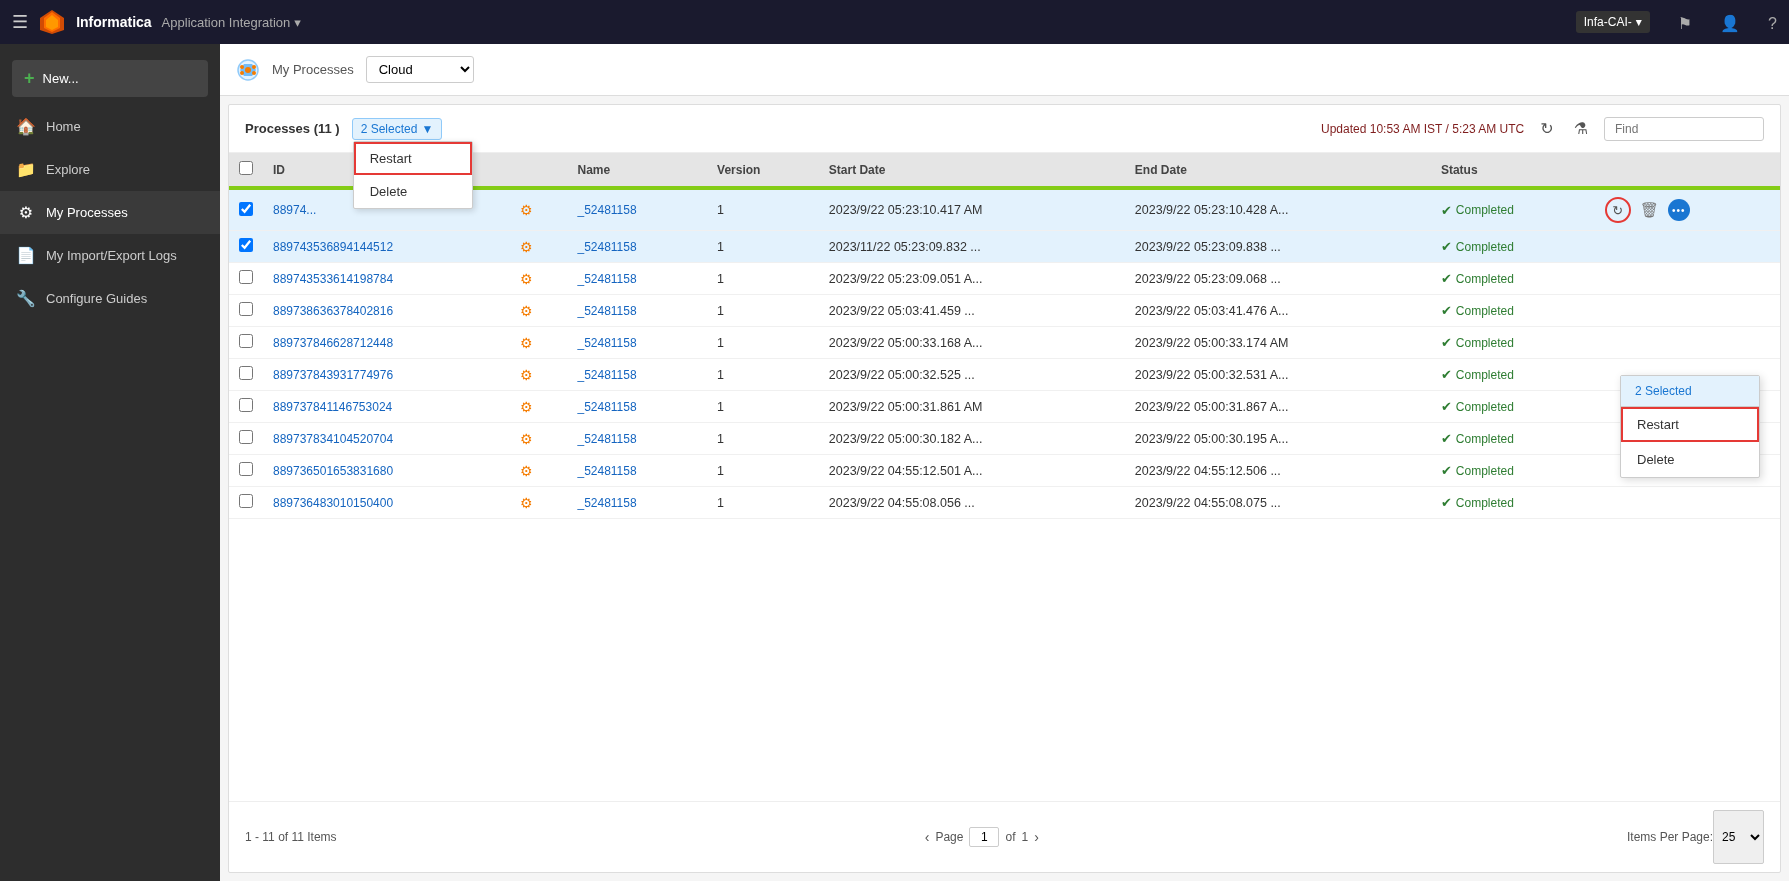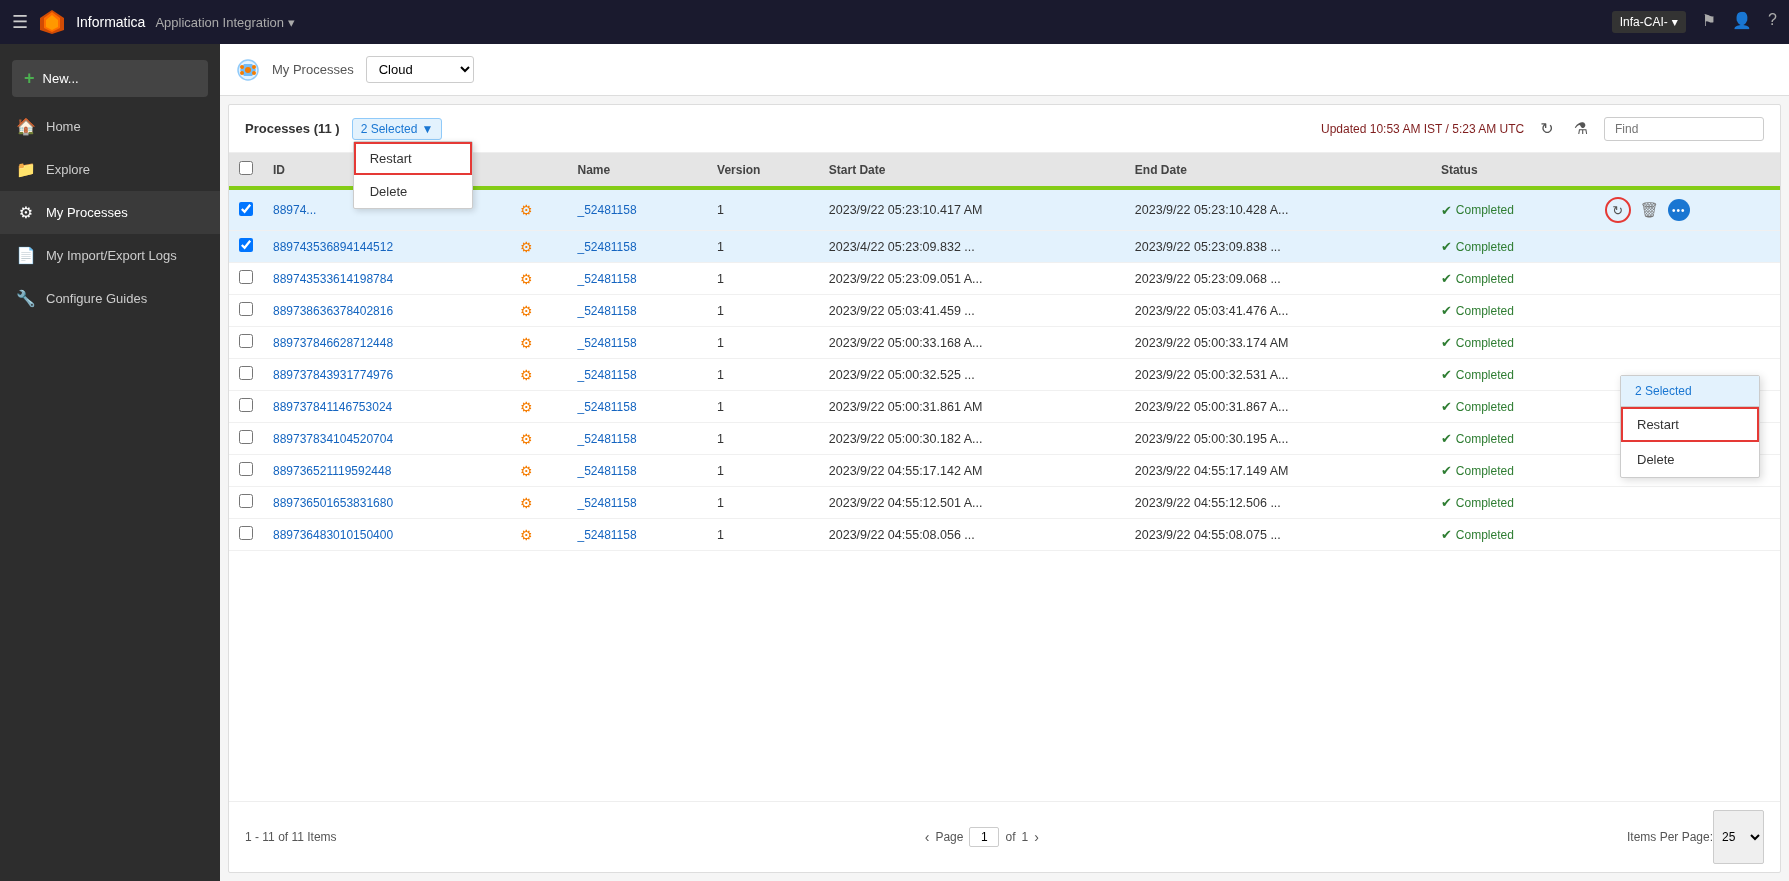--- a/index.html
+++ b/index.html
@@ -12,23 +12,23 @@
       display: flex;
       align-items: center;
       padding: 0 12px;
       color: white;
       flex-shrink: 0;
     }
     .top-nav-left { display: flex; align-items: center; gap: 10px; flex: 1; }
     .hamburger-icon { font-size: 18px; cursor: pointer; color: #ccc; }
     .logo-diamond { width: 28px; height: 28px; position: relative; }
     .logo-diamond svg { width: 28px; height: 28px; }
-    .app-name { color: white; font-size: 14px; font-weight: 400; }
+    .app-name { color: white; font-size: 14px; font-weight: 700; }
     .app-module { color: #aaa; font-size: 13px; display: flex; align-items: center; gap: 4px; cursor: pointer; }
-    .top-nav-right { display: flex; align-items: flex-start; gap: 16px; }
+    .top-nav-right { display: flex; align-items: flex-end; gap: 28px; }
     .org-selector { background: #333; border: none; color: white; padding: 4px 8px; font-size: 12px; cursor: pointer; display: flex; align-items: center; gap: 4px; border-radius: 3px; }
     .nav-icon-btn { color: #aaa; font-size: 16px; cursor: pointer; background: none; border: none; }
 
     
     .main-layout { display: flex; flex: 1; overflow: hidden; }
 
     
     .sidebar { background: #2d2d2d; width: 220px; flex-shrink: 0; display: flex; flex-direction: column; padding-top: 8px; }
     .sidebar-item { display: flex; align-items: center; gap: 10px; padding: 12px 16px; color: #ccc; font-size: 13px; cursor: pointer; }
     .sidebar-item.active { background: #3a3a3a; color: white; }
@@ -230,21 +230,21 @@
                     <button class="action-btn more" title="More" style="font-size: 10px; letter-spacing: 1px;">•••</button>
                   </div>
                 </td>
               </tr>
               <tr class="selected-row">
                 <td><input type="checkbox" class="cb" checked="" style=""></td>
                 <td><a class="id-link" href="#">889743536894144512</a></td>
                 <td><span class="process-icon">⚙</span></td>
                 <td><a class="name-link" href="#">_52481158</a></td>
                 <td>1</td>
-                <td>2023/4/22 05:23:09.832 ...</td>
+                <td>2023/11/22 05:23:09.832 ...</td>
                 <td>2023/9/22 05:23:09.838 ...</td>
                 <td><span class="status-badge"><span class="status-check">✔</span> Completed</span></td>
                 <td></td>
               </tr>
               <tr>
                 <td><input type="checkbox" class="cb" style=""></td>
                 <td><a class="id-link" href="#">889743533614198784</a></td>
                 <td><span class="process-icon">⚙</span></td>
                 <td><a class="name-link" href="#">_52481158</a></td>
                 <td>1</td>
@@ -298,31 +298,20 @@
                 <td></td>
               </tr>
               <tr>
                 <td><input type="checkbox" class="cb" style=""></td>
                 <td><a class="id-link" href="#">889737834104520704</a></td>
                 <td><span class="process-icon">⚙</span></td>
                 <td><a class="name-link" href="#">_52481158</a></td>
                 <td>1</td>
                 <td>2023/9/22 05:00:30.182 A...</td>
                 <td>2023/9/22 05:00:30.195 A...</td>
-                <td><span class="status-badge"><span class="status-check">✔</span> Completed</span></td>
-                <td></td>
-              </tr>
-              <tr>
-                <td><input type="checkbox" class="cb" style=""></td>
-                <td><a class="id-link" href="#">889736521119592448</a></td>
-                <td><span class="process-icon">⚙</span></td>
-                <td><a class="name-link" href="#">_52481158</a></td>
-                <td>1</td>
-                <td>2023/9/22 04:55:17.142 AM</td>
-                <td>2023/9/22 04:55:17.149 AM</td>
                 <td><span class="status-badge"><span class="status-check">✔</span> Completed</span></td>
                 <td></td>
               </tr>
               <tr>
                 <td><input type="checkbox" class="cb" style=""></td>
                 <td><a class="id-link" href="#">889736501653831680</a></td>
                 <td><span class="process-icon">⚙</span></td>
                 <td><a class="name-link" href="#">_52481158</a></td>
                 <td>1</td>
                 <td>2023/9/22 04:55:12.501 A...</td>

